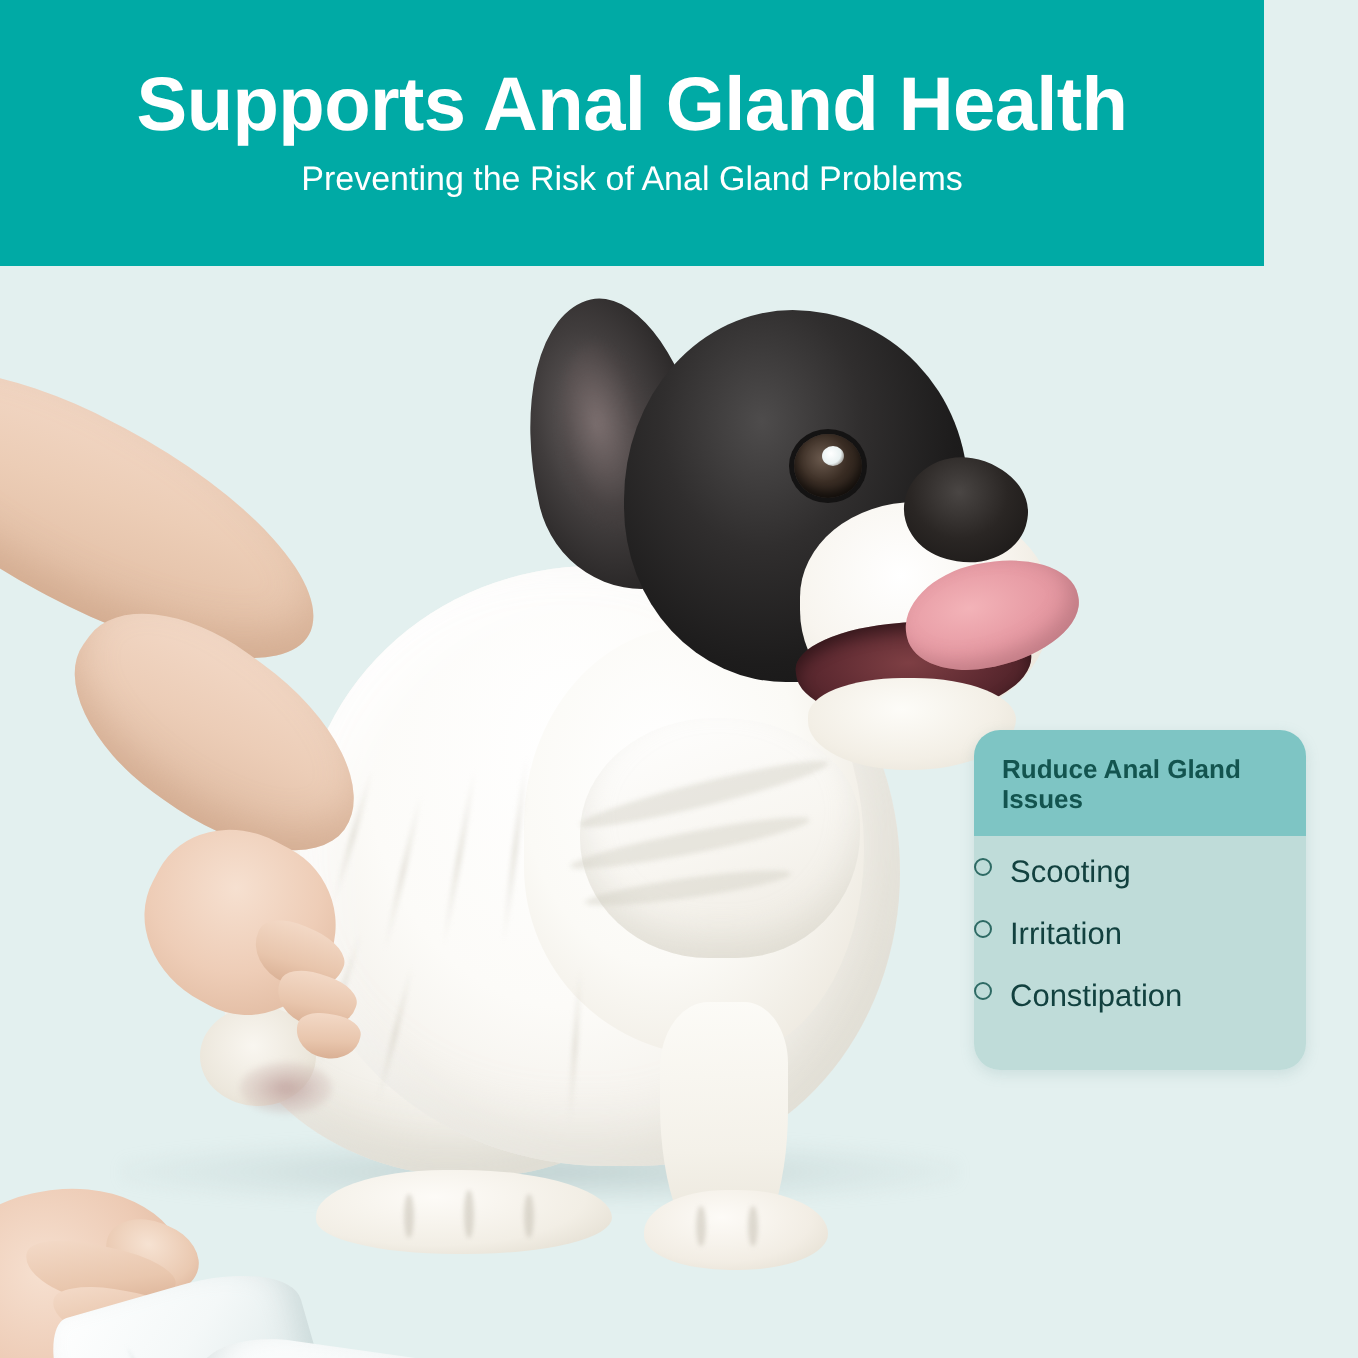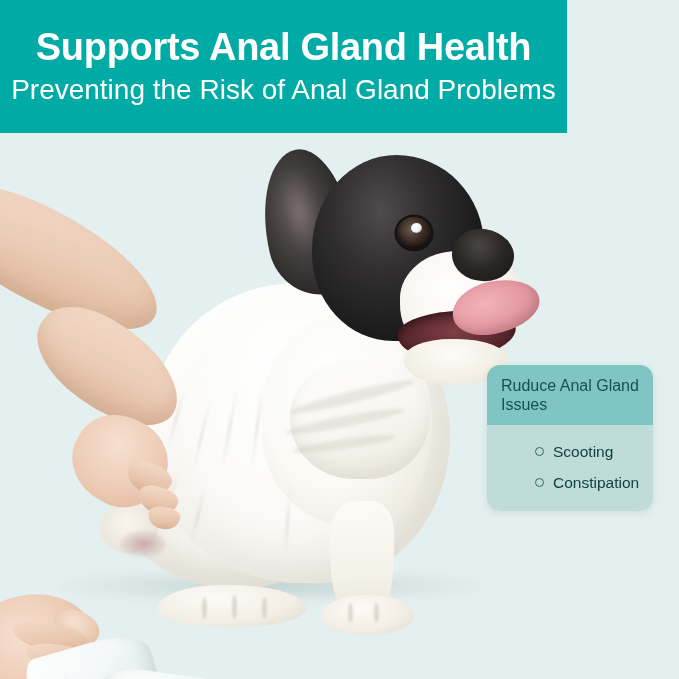--- a/index.html
+++ b/index.html
@@ -13,42 +13,42 @@
     height: 679px;
     overflow: hidden;
     font-family: "Liberation Sans", sans-serif;
     background: #e3f0ef;
   }
 
   
   .header-band {
     position: absolute;
     left: 0; top: 0;
-    width: 567px;
+    width: 632px;
     height: 133px;
     background: #00aaa5;
     z-index: 30;
     display: flex;
     flex-direction: column;
     align-items: center;
     justify-content: center;
   }
   .header-title {
     color: #ffffff;
     font-size: 38px;
     font-weight: bold;
     letter-spacing: -0.3px;
     line-height: 1.05;
     margin: 0 0 7px 0;
     text-align: center;
     white-space: nowrap;
   }
   .header-subtitle {
     color: #ffffff;
-    font-size: 28px;
+    font-size: 17px;
     font-weight: normal;
     line-height: 1.1;
     margin: 0;
     text-align: center;
     white-space: nowrap;
   }
 
   
   .photo-stage {
     position: absolute;
@@ -352,35 +352,33 @@
     overflow: hidden;
     z-index: 20;
     box-shadow: 0 2px 7px rgba(120,160,160,0.22);
   }
   .panel-header {
     background: #7ec5c4;
     padding: 12px 14px 11px 14px;
   }
   .panel-header-text {
     color: #13544f;
-    font-size: 16px;
-    font-weight: normal;
+    font-size: 13px;
+    font-weight: bold;
     line-height: 1.16;
     margin: 0;
   }
   .panel-body {
     background: #bfdcd9;
     padding: 11px 0 13px 0;
   }
   .feature-item {
     display: flex;
-    align-items: center;
     padding: 0 0 0 0;
     height: 31px;
-    margin-left: 48px;
   }
   .bullet-ring {
     width: 7px;
     height: 7px;
     border: 1.5px solid #2e6a64;
     border-radius: 50%;
     flex: 0 0 auto;
     margin-right: 9px;
   }
   .feature-label {
@@ -471,18 +469,22 @@
     <div class="panel-header">
       <div class="panel-header-text">Ruduce Anal Gland Issues</div>
     </div>
     <div class="panel-body">
       <div class="feature-item">
         <span class="bullet-ring"></span>
         <span class="feature-label">Scooting</span>
       </div>
       <div class="feature-item">
         <span class="bullet-ring"></span>
+        <span class="feature-label">Irritation</span>
+      </div>
+      <div class="feature-item">
+        <span class="bullet-ring"></span>
         <span class="feature-label">Constipation</span>
       </div>
     </div>
   </div>
 
 </div>
 
 </body></html>

